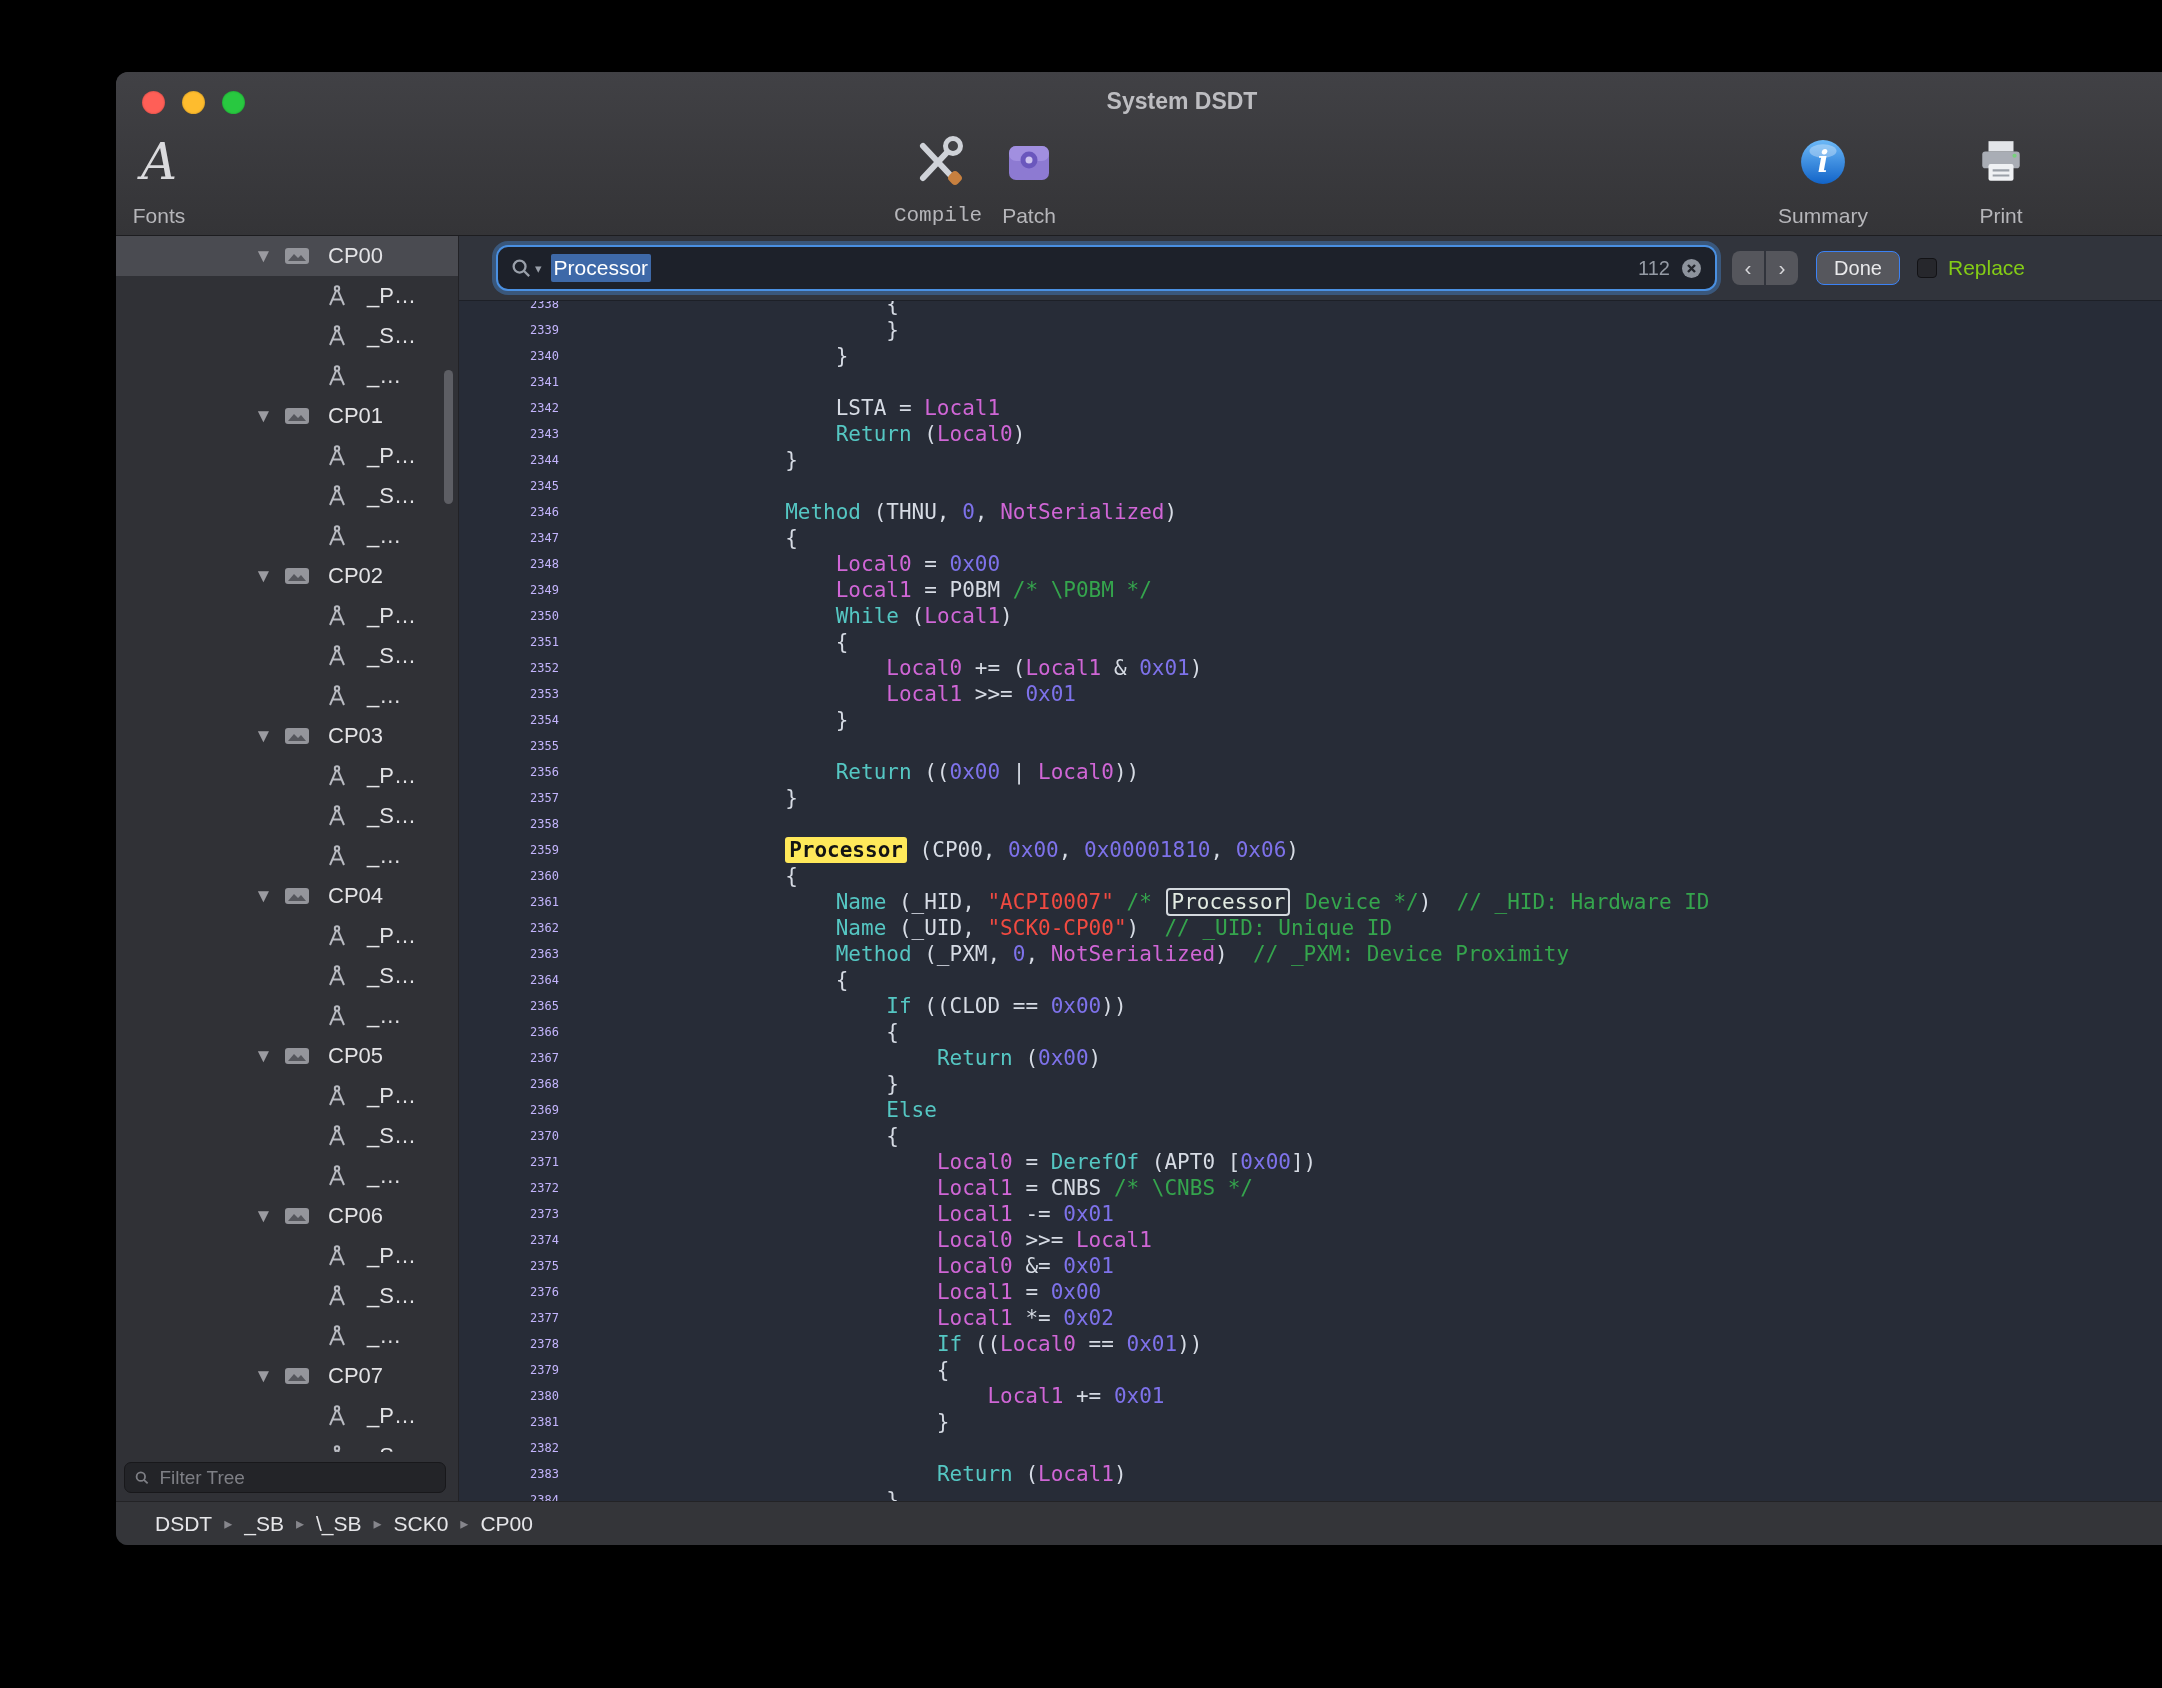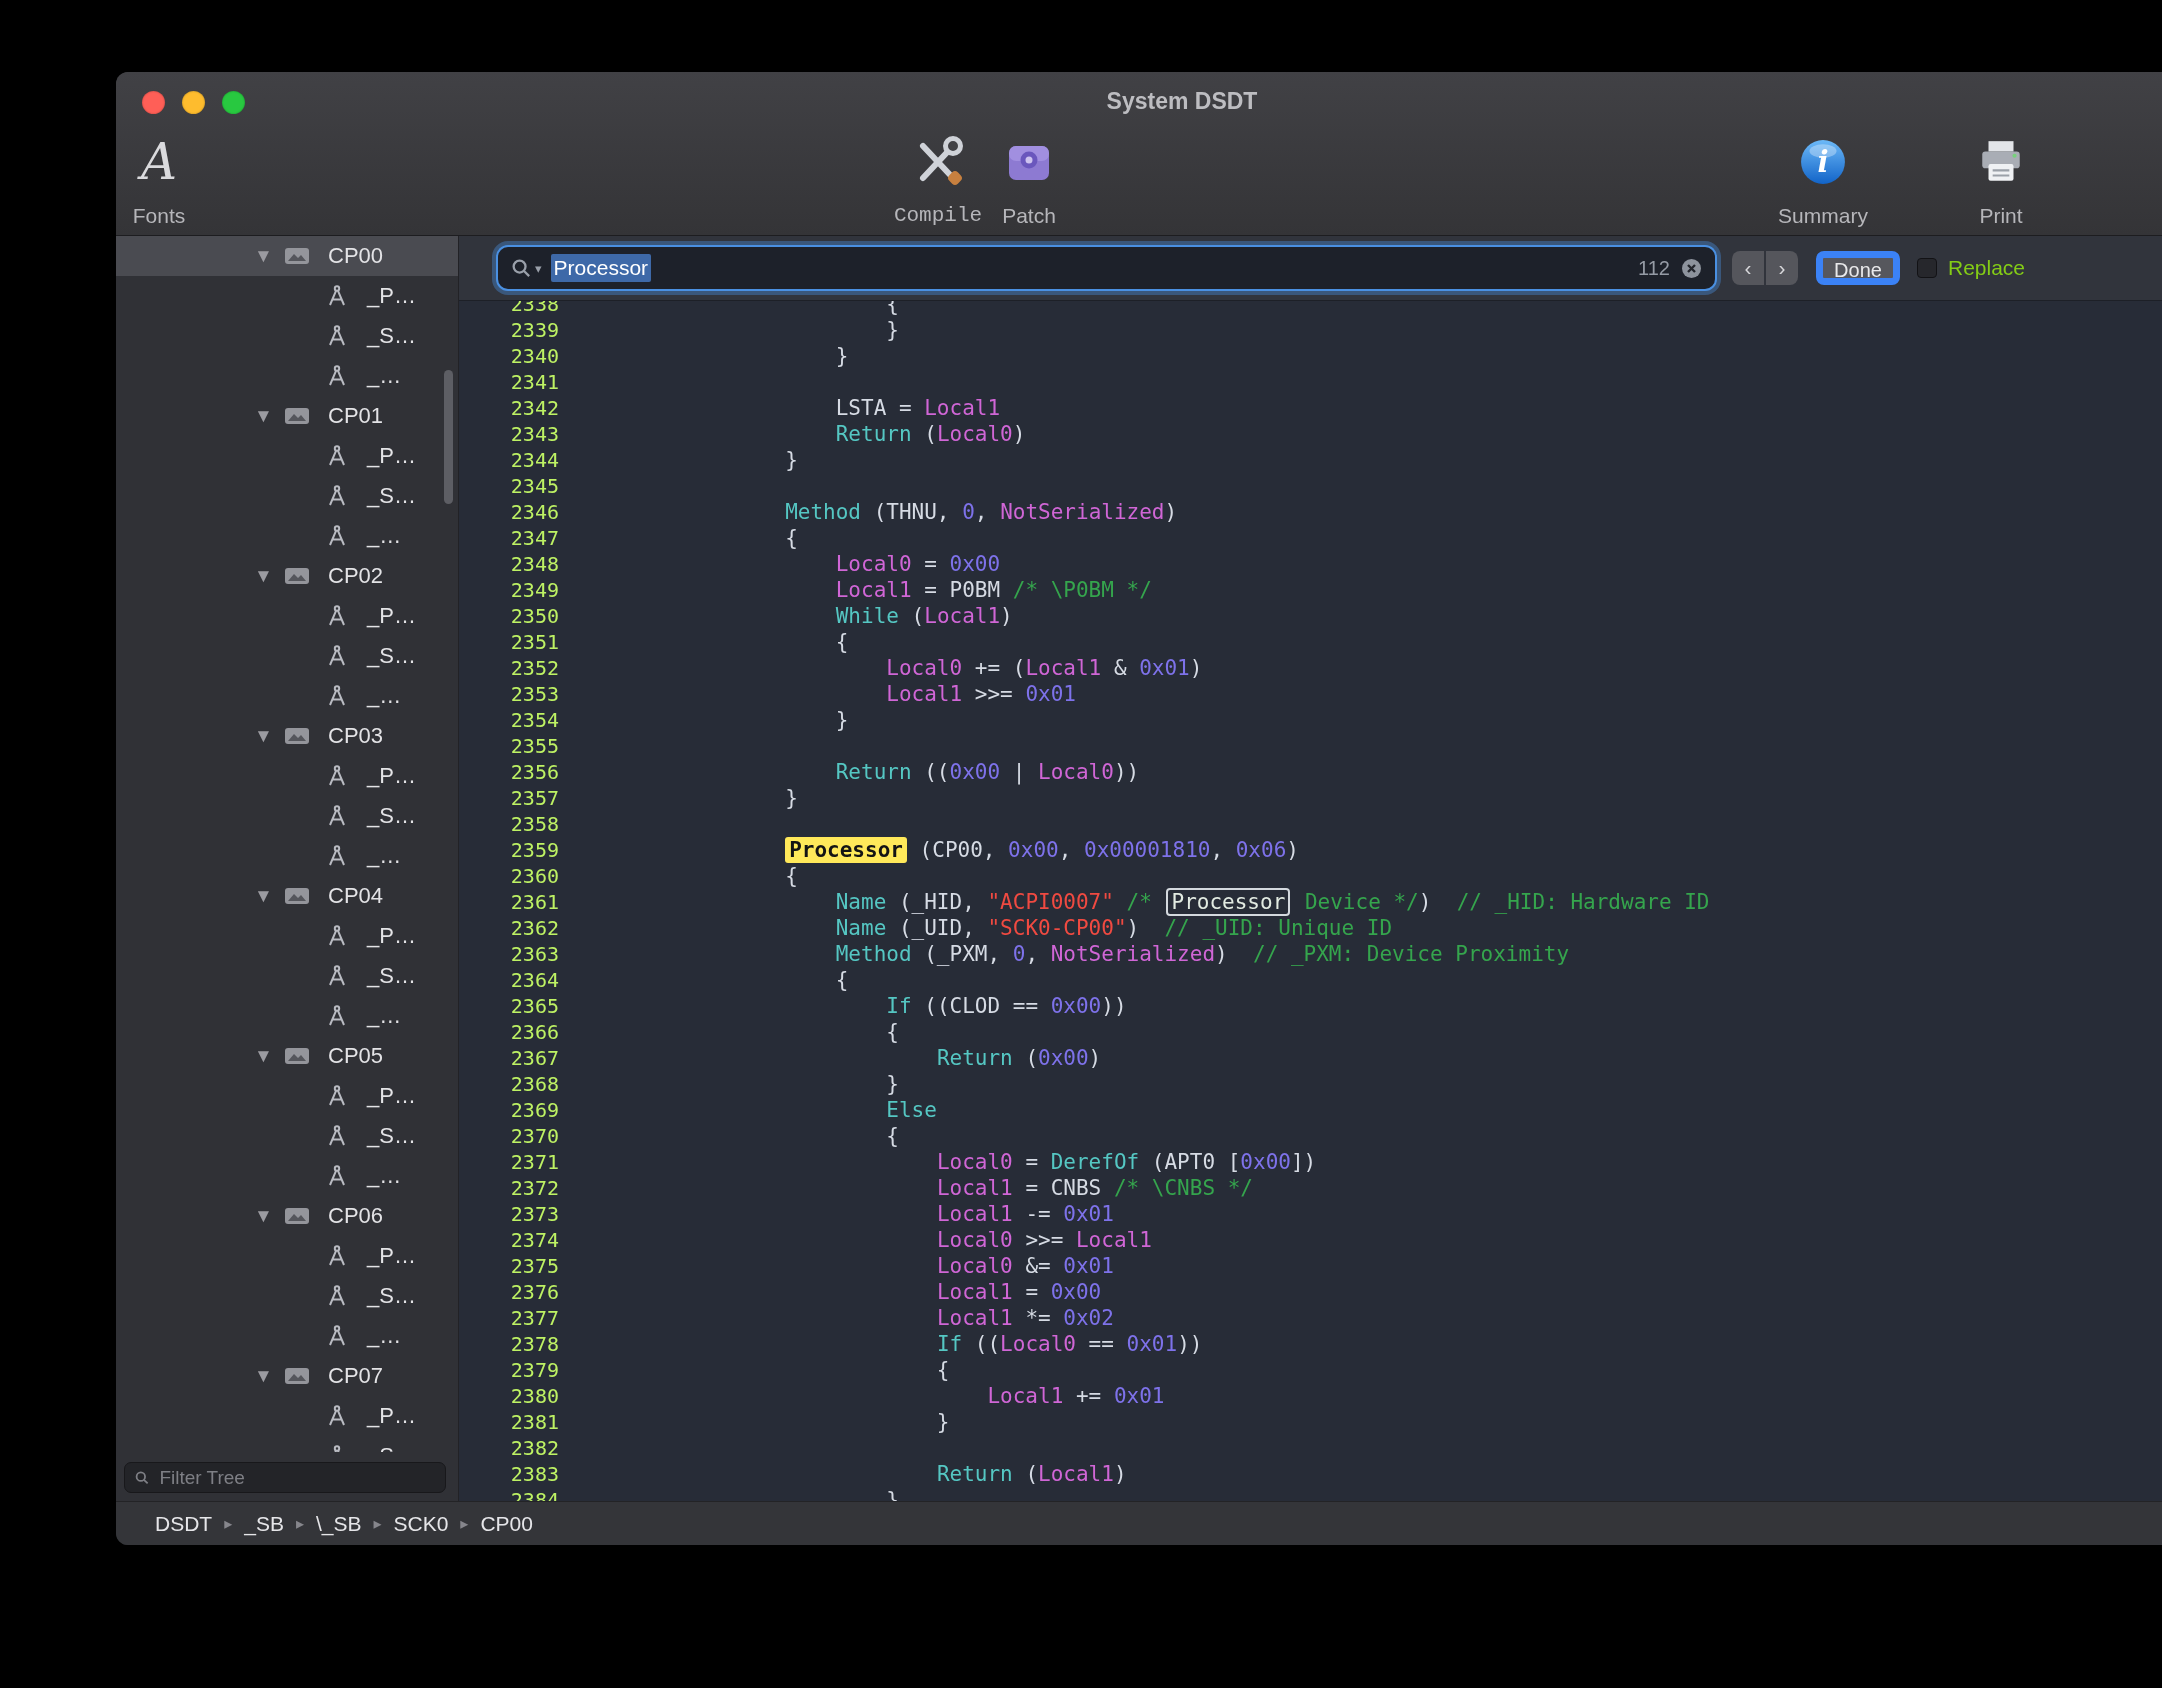--- a/index.html
+++ b/index.html
@@ -43,29 +43,29 @@
   .searchfield{position:absolute;left:39px;top:11px;width:1217px;height:42px;background:#1d212a;border-radius:10px;box-shadow:0 0 0 2px #4a90e2,0 0 0 6px rgba(74,144,226,.38);display:flex;align-items:center;padding:0 12px;box-sizing:border-box;}
   .srch-chev{color:#9aa0aa;font-size:13px;margin-left:2px;}
   .query{color:#fff;font-size:21px;background:#3e69a8;padding:2px 3px;border-radius:2px;margin-left:9px;}
   .count{margin-left:auto;color:#959ba5;font-size:20px;}
   .clear{margin-left:10px;display:flex;}
 
   .navgroup{position:absolute;left:1273px;top:15px;height:34px;display:flex;gap:2px;}
   .navbtn{width:32px;height:34px;background:#55565c;color:#d9d9dc;display:flex;align-items:center;justify-content:center;font-size:21px;border:none;padding:0;}
   .navbtn.prev{border-radius:8px 0 0 8px;}
   .navbtn.next{border-radius:0 8px 8px 0;}
-  .done{position:absolute;left:1357px;top:15px;width:84px;height:34px;background:#56575d;border:7px solid #3b82f6;border-radius:8px;color:#e9e9eb;font-size:20px;font-family:inherit;}
+  .done{position:absolute;left:1357px;top:15px;width:84px;height:34px;background:#56575d;border:1px solid #3b82f6;border-radius:8px;color:#e9e9eb;font-size:20px;font-family:inherit;}
   .replace{position:absolute;left:1458px;top:15px;height:34px;display:flex;align-items:center;gap:11px;}
   .checkbox{width:20px;height:20px;background:#26272c;border:1px solid #121215;border-radius:4px;box-sizing:border-box;}
   .replace .rlab{color:#84cc16;font-size:21px;}
 
   .codewrap{position:absolute;top:65px;left:0;right:0;bottom:0;overflow:hidden;}
   .code{position:relative;top:-10px;font-family:"DejaVu Sans Mono",monospace;font-size:21px;line-height:26px;white-space:pre;}
   .crow{display:flex;height:26px;}
-  .ln{flex:0 0 100px;text-align:right;color:#bef264;font-size:20px;line-height:26px;}
+  .ln{flex:0 0 100px;text-align:right;color:#c4b5fd;font-size:12px;line-height:26px;}
   .cl{padding-left:125px;}
   .tok-p{color:#d6dbe4}
   .tok-k{color:#55c7c3}
   .tok-v{color:#d066d6}
   .tok-n{color:#7e72ea}
   .tok-s{color:#f04a41}
   .tok-c{color:#35a54d}
   .tok-hy{background:#ffe95a;color:#141414;font-weight:bold;border-radius:3px;padding:1px 4px;}
   .tok-hb{color:#e2ebe2;border:2px solid #d4d9de;border-radius:4px;padding:0 3px;margin:0 2px;}
 

